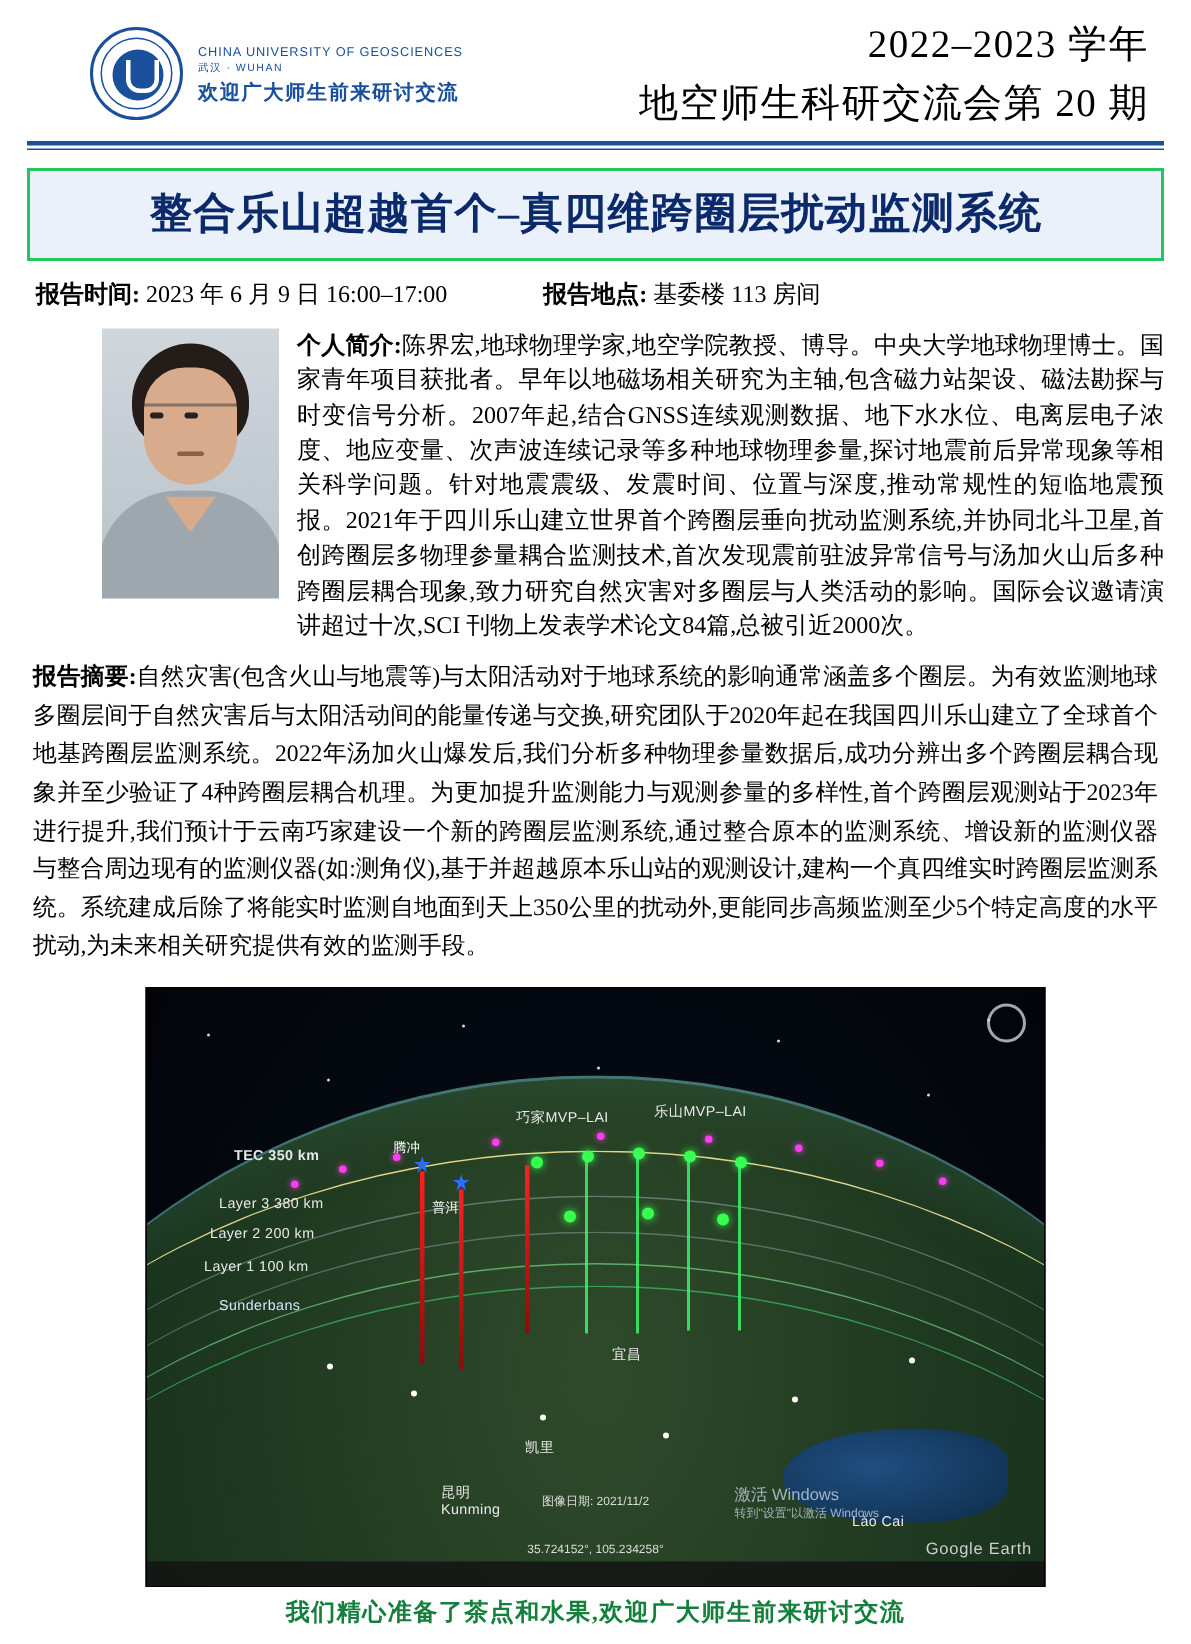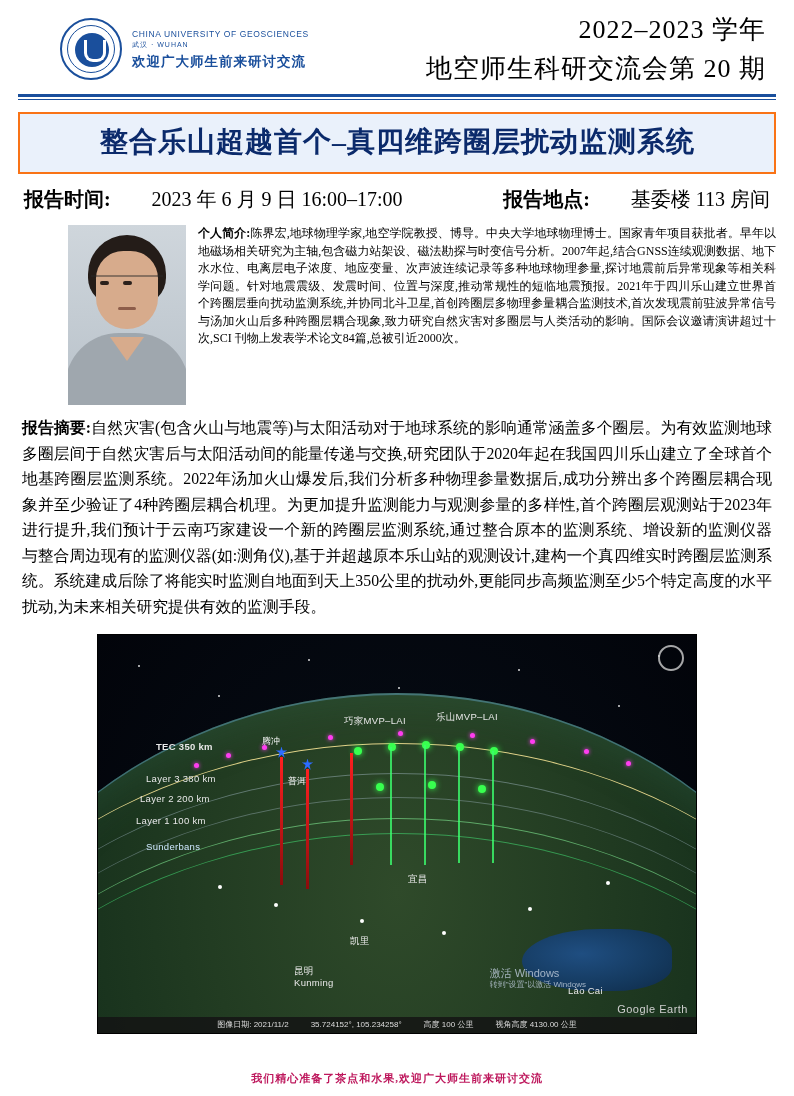--- a/index.html
+++ b/index.html
@@ -48,31 +48,31 @@
   .header-right { margin-left:auto; text-align:right; padding-right:10px; }
   .hr-l1 { font-size:26px; letter-spacing:1px; }
   .hr-l2 { font-size:26px; letter-spacing:1px; margin-top:4px;}
 
   .rule { height:3px; background:#1a4f9c; margin-top:2px; }
   .rule2 { height:1px; background:#1a4f9c; margin-top:2px; }
 
   
   .title-band {
     margin-top:12px;
-    border:2px solid #f97316;
+    border:2px solid #22c55e;
     background:#eaf1fb;
     text-align:center;
     padding:9px 3px 11px 4px;
   }
   .title-band .t {
     font-size:28px; font-weight:bold; color:#0b2a6b; letter-spacing:1px;
   }
 
   
-  .meta { display:flex; margin-top:12px; font-size:20px; padding:0 6px;justify-content:space-between; }
+  .meta { display:flex; margin-top:12px; font-size:16px; padding:0 6px; }
   .meta .lbl { font-weight:bold; }
   .meta .val { margin-left:4px; }
   .meta .grp2 { margin-left:64px; }
 
   
   .bio { display:flex; margin-top:12px; }
   .photo {
     width:118px; height:180px; flex:0 0 118px; margin-left:50px; margin-right:12px;
     background: linear-gradient(#cfd6dc,#b9c2ca);
     position:relative; overflow:hidden;
@@ -99,21 +99,21 @@
   }
   .photo .body{
     position:absolute; bottom:0; left:50%; transform:translateX(-50%);
     width:124px; height:72px; background:#9fa7ae; border-radius:54px 54px 0 0;
   }
   .photo .collar{
     position:absolute; bottom:44px; left:50%; transform:translateX(-50%);
     width:34px; height:24px; background:#d7ab8c; clip-path:polygon(50% 100%,0 0,100% 0);
   }
 
-  .bio-text { font-size:12px; line-height:1.46; text-align:justify; }
+  .bio-text { font-size:16px; line-height:1.46; text-align:justify; }
   .bio-text .lead { font-weight:bold; }
 
   
   .abstract { margin-top:10px; font-size:15.8px; line-height:1.62; text-align:justify; padding:0 4px; }
   .abstract .lead { font-weight:bold; }
 
   
   .figure { margin:14px auto 0 auto; width:600px; height:400px; position:relative;
             background:#05070b; overflow:hidden; border:1px solid #000; }
   .fig-sky { position:absolute; inset:0; background:
@@ -153,31 +153,31 @@
   .pin { position:absolute; width:11px; height:11px; background:#2d6cff;
          clip-path:polygon(50% 0,61% 35%,100% 35%,68% 57%,79% 100%,50% 73%,21% 100%,32% 57%,0 35%,39% 35%);
          box-shadow:0 0 4px #2d6cff; }
   .pin-label { position:absolute; color:#fff; font-family:"Liberation Sans",sans-serif; font-size:9px; }
   .water { position:absolute; right:24px; bottom:42px; width:150px; height:62px;
            background:radial-gradient(ellipse at 40% 40%, #1f4f86 0%, #143a63 60%, #0e2a4a 100%);
            border-radius:60% 40% 45% 55%; opacity:.95; }
   .fig-bottombar { position:absolute; left:0; right:0; bottom:0; height:16px;
                    background:rgba(20,20,20,.85); color:#dcdcdc;
                    font-family:"Liberation Sans",sans-serif; font-size:8px;
-                   display:flex; align-items:center; justify-content:center; gap:22px; }
+                   display:flex; align-items:center; justify-content:center; gap:22px;flex-direction:column; }
   .ge-logo { position:absolute; right:8px; bottom:18px; color:#cfcfcf;
              font-family:"Liberation Sans",sans-serif; font-size:11px; letter-spacing:.5px;}
   .winmark { position:absolute; right:110px; bottom:42px; color:#b9c7d6; text-align:left;
              font-family:"Liberation Sans",sans-serif; font-size:11px; opacity:.85; line-height:1.3;}
   .compass { position:absolute; right:12px; top:10px; width:26px; height:26px;
              border:2px solid #cfcfcf; border-radius:50%; opacity:.8;}
 
   
   .footer { position:absolute; left:0; right:0; bottom:10px; text-align:center;
-            color:#be185d; font-size:11px; font-weight:bold; letter-spacing:1px; }
+            color:#15803d; font-size:16px; font-weight:bold; letter-spacing:1px; }
 </style>
 </head>
 <body>
 
 <div class="page">
 
   <div class="header">
     <div class="logo-wrap">
       <div class="logo">
           <div class="ring-text"></div>

